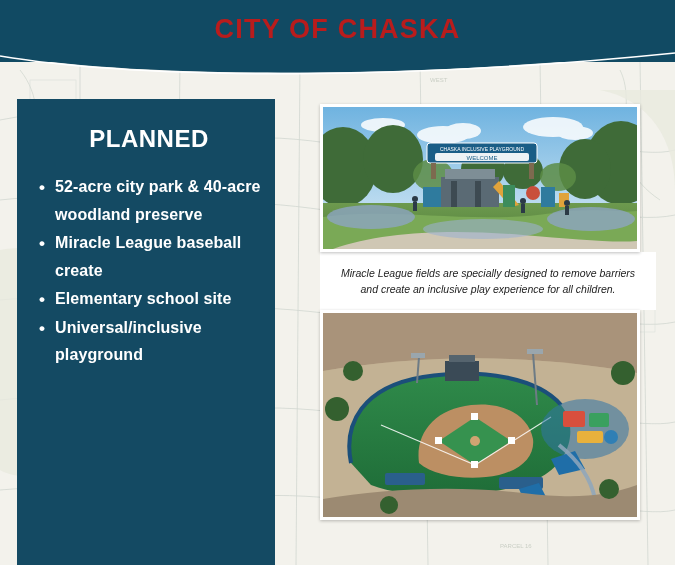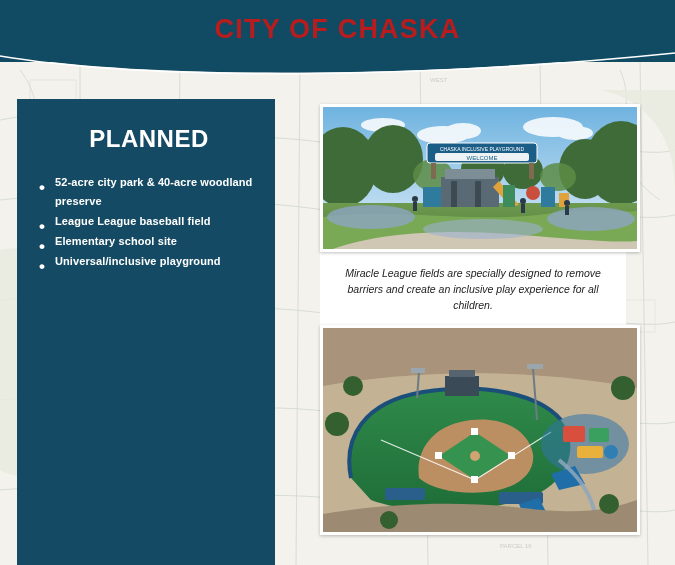--- a/index.html
+++ b/index.html
@@ -85,21 +85,21 @@
     margin: 0 0 18px 0;
     color: #ffffff;
   }
   .feature-list {
     margin: 0;
     padding: 0 6px 0 24px;
     list-style: none;
   }
   .feature-list li {
     position: relative;
-    font-size: 11px;
+    font-size: 16px;
     font-weight: bold;
     line-height: 1.72;
     color: #ffffff;
     margin-bottom: 1px;
     letter-spacing: 0.1px;
   }
   .feature-list li::before {
     content: "\2022";
     position: absolute;
     left: -16px;
@@ -119,21 +119,21 @@
   .photo-top {
     position: relative;
     width: 320px;
     height: 148px;
     border: 3px solid #ffffff;
     box-sizing: border-box;
     overflow: hidden;
     box-shadow: 0 1px 3px rgba(0,0,0,0.25);
   }
   .caption {
-    width: 306px;
+    width: 336px;
     box-sizing: border-box;
     padding: 14px 16px 12px 16px;
     background: #ffffff;
     font-size: 10.5px;
     font-style: italic;
     color: #222222;
     text-align: center;
     line-height: 1.5;
   }
   .photo-bottom {
@@ -201,21 +201,21 @@
     <path d="M0,56 C150,81 420,79 675,53" fill="none" stroke="#ffffff" stroke-width="1.6"></path>
   </svg>
   <div class="header-title">CITY OF CHASKA</div>
 
   <div class="left-panel">
     <div class="panel-title">
       <div>PLANNED</div>
     </div>
     <ul class="feature-list">
       <li>52-acre city park &amp; 40-acre woodland preserve</li>
-      <li>League League baseball field</li>
+      <li>Miracle League baseball create</li>
       <li>Elementary school site</li>
       <li>Universal/inclusive playground</li>
     </ul>
   </div>
 
   <div class="right-col">
 
     <div class="photo-top">
       <svg width="314" height="142" viewBox="0 0 314 142" xmlns="http://www.w3.org/2000/svg">
         <defs>

